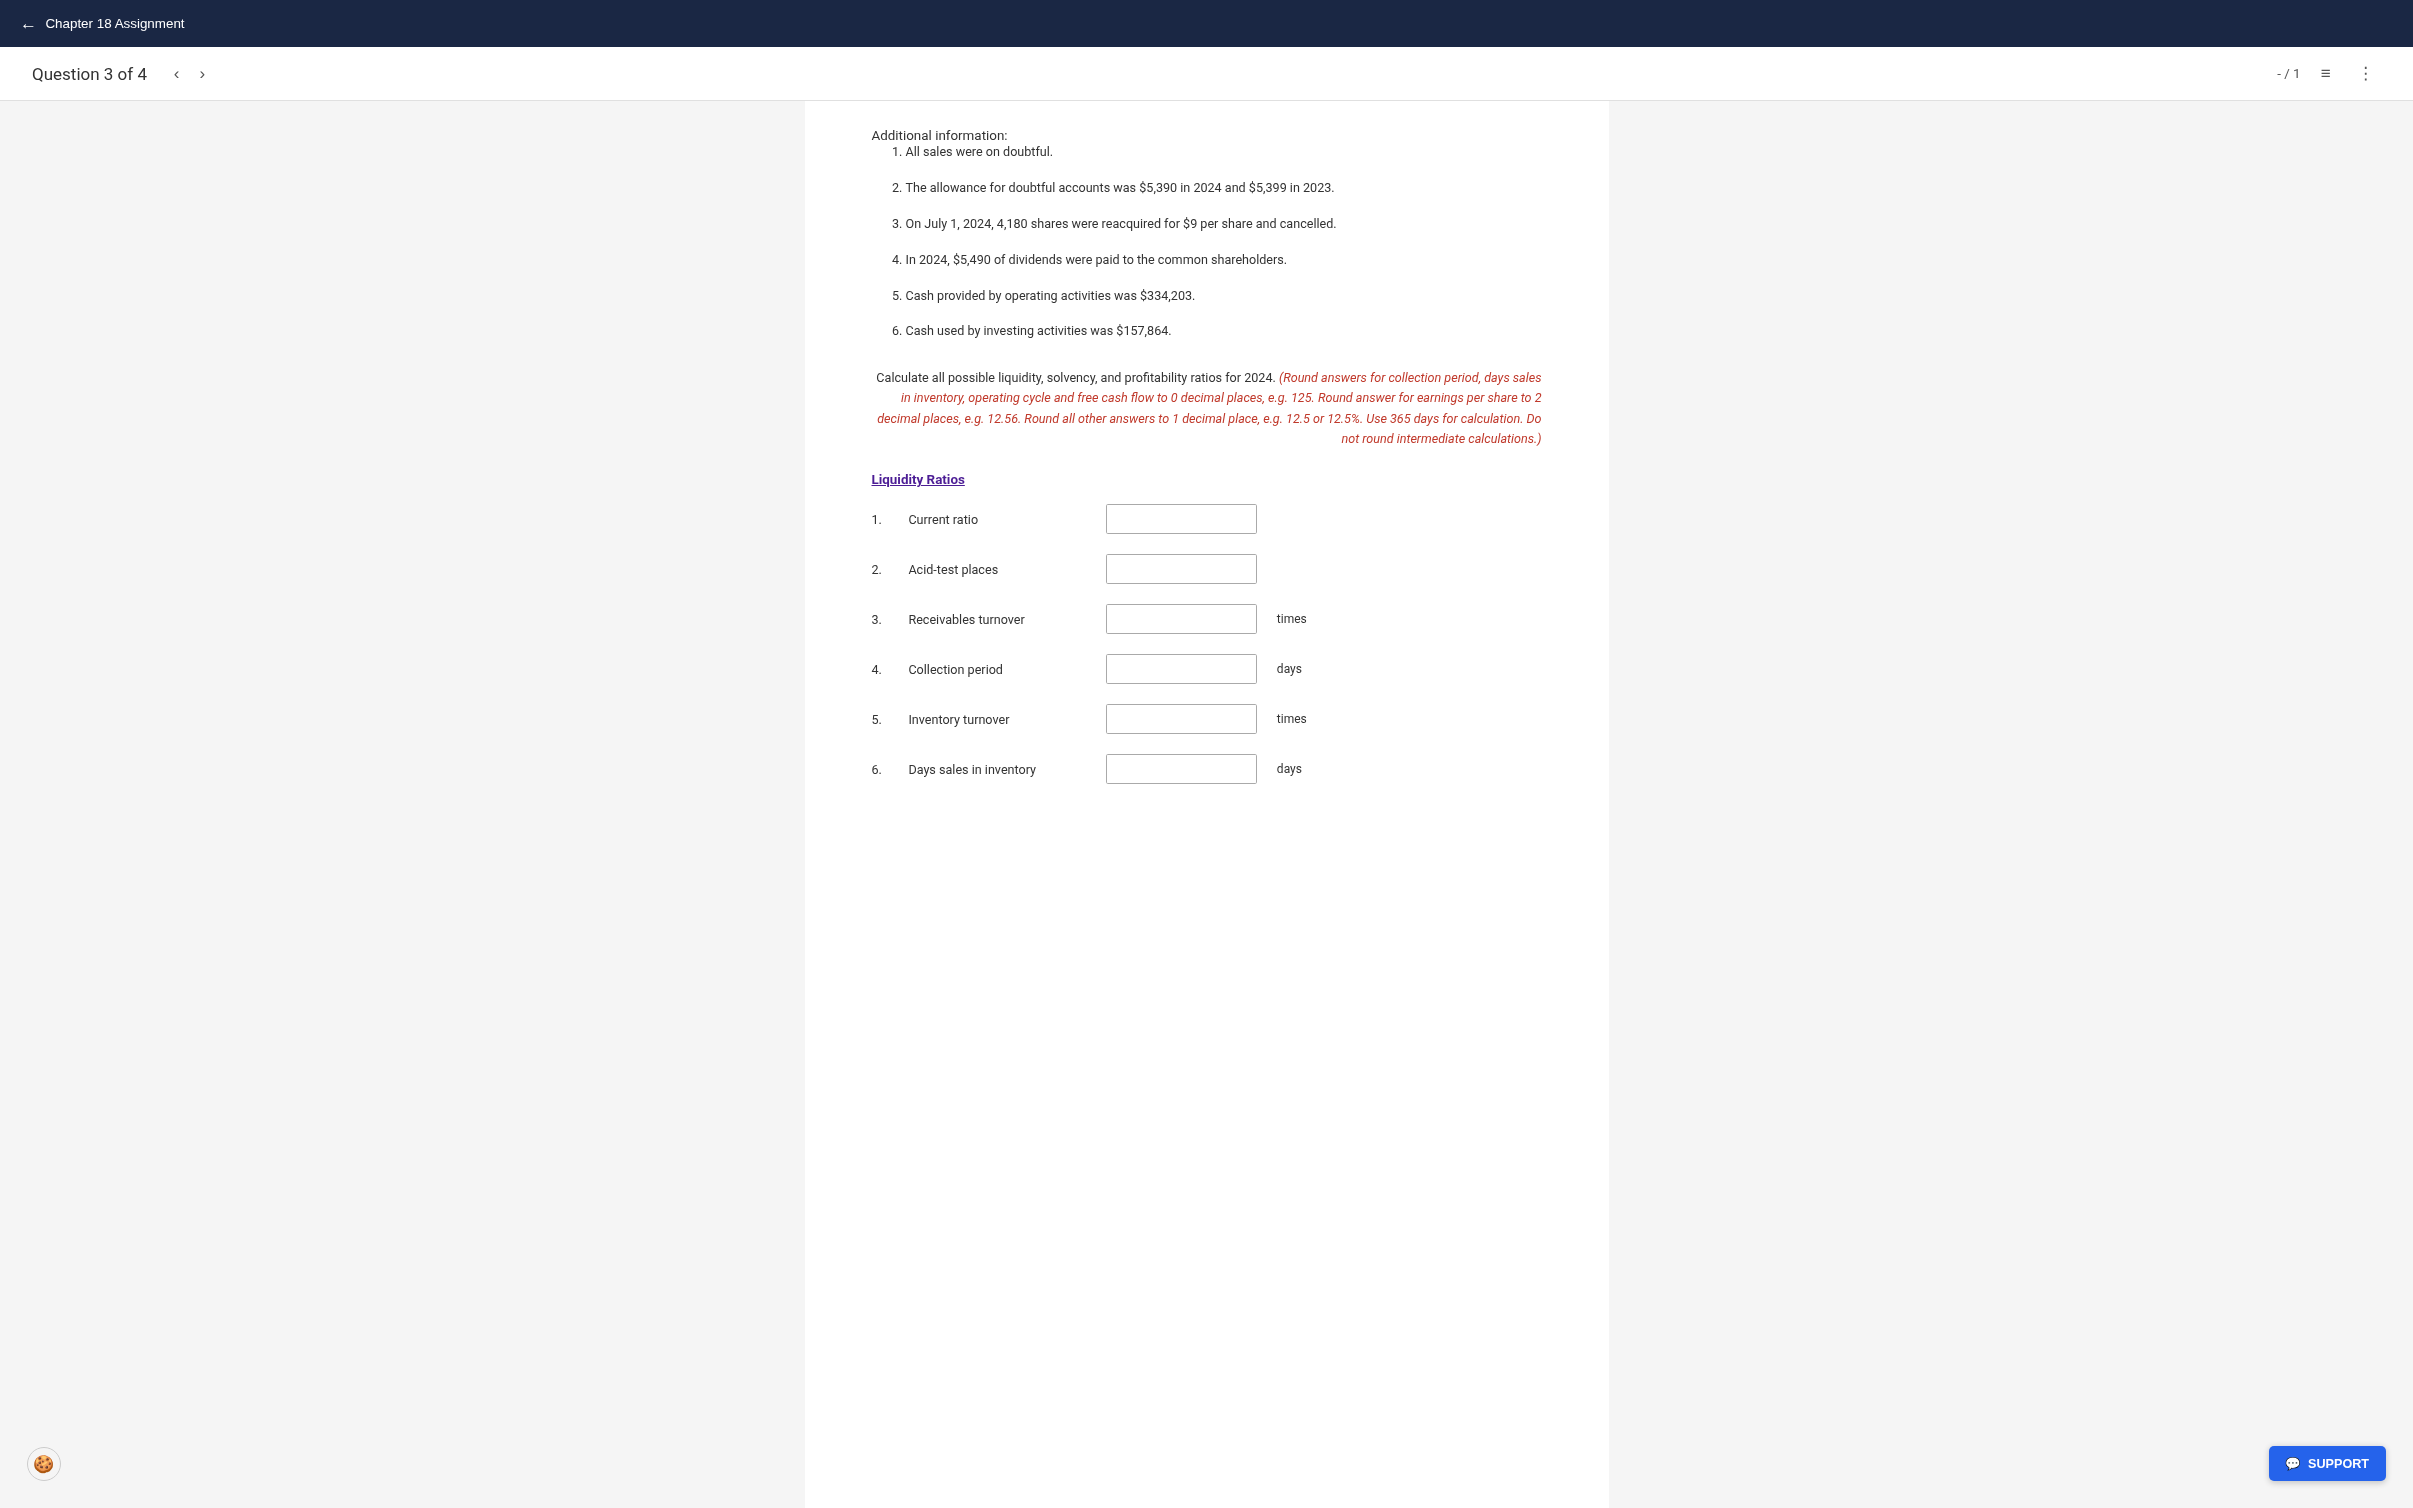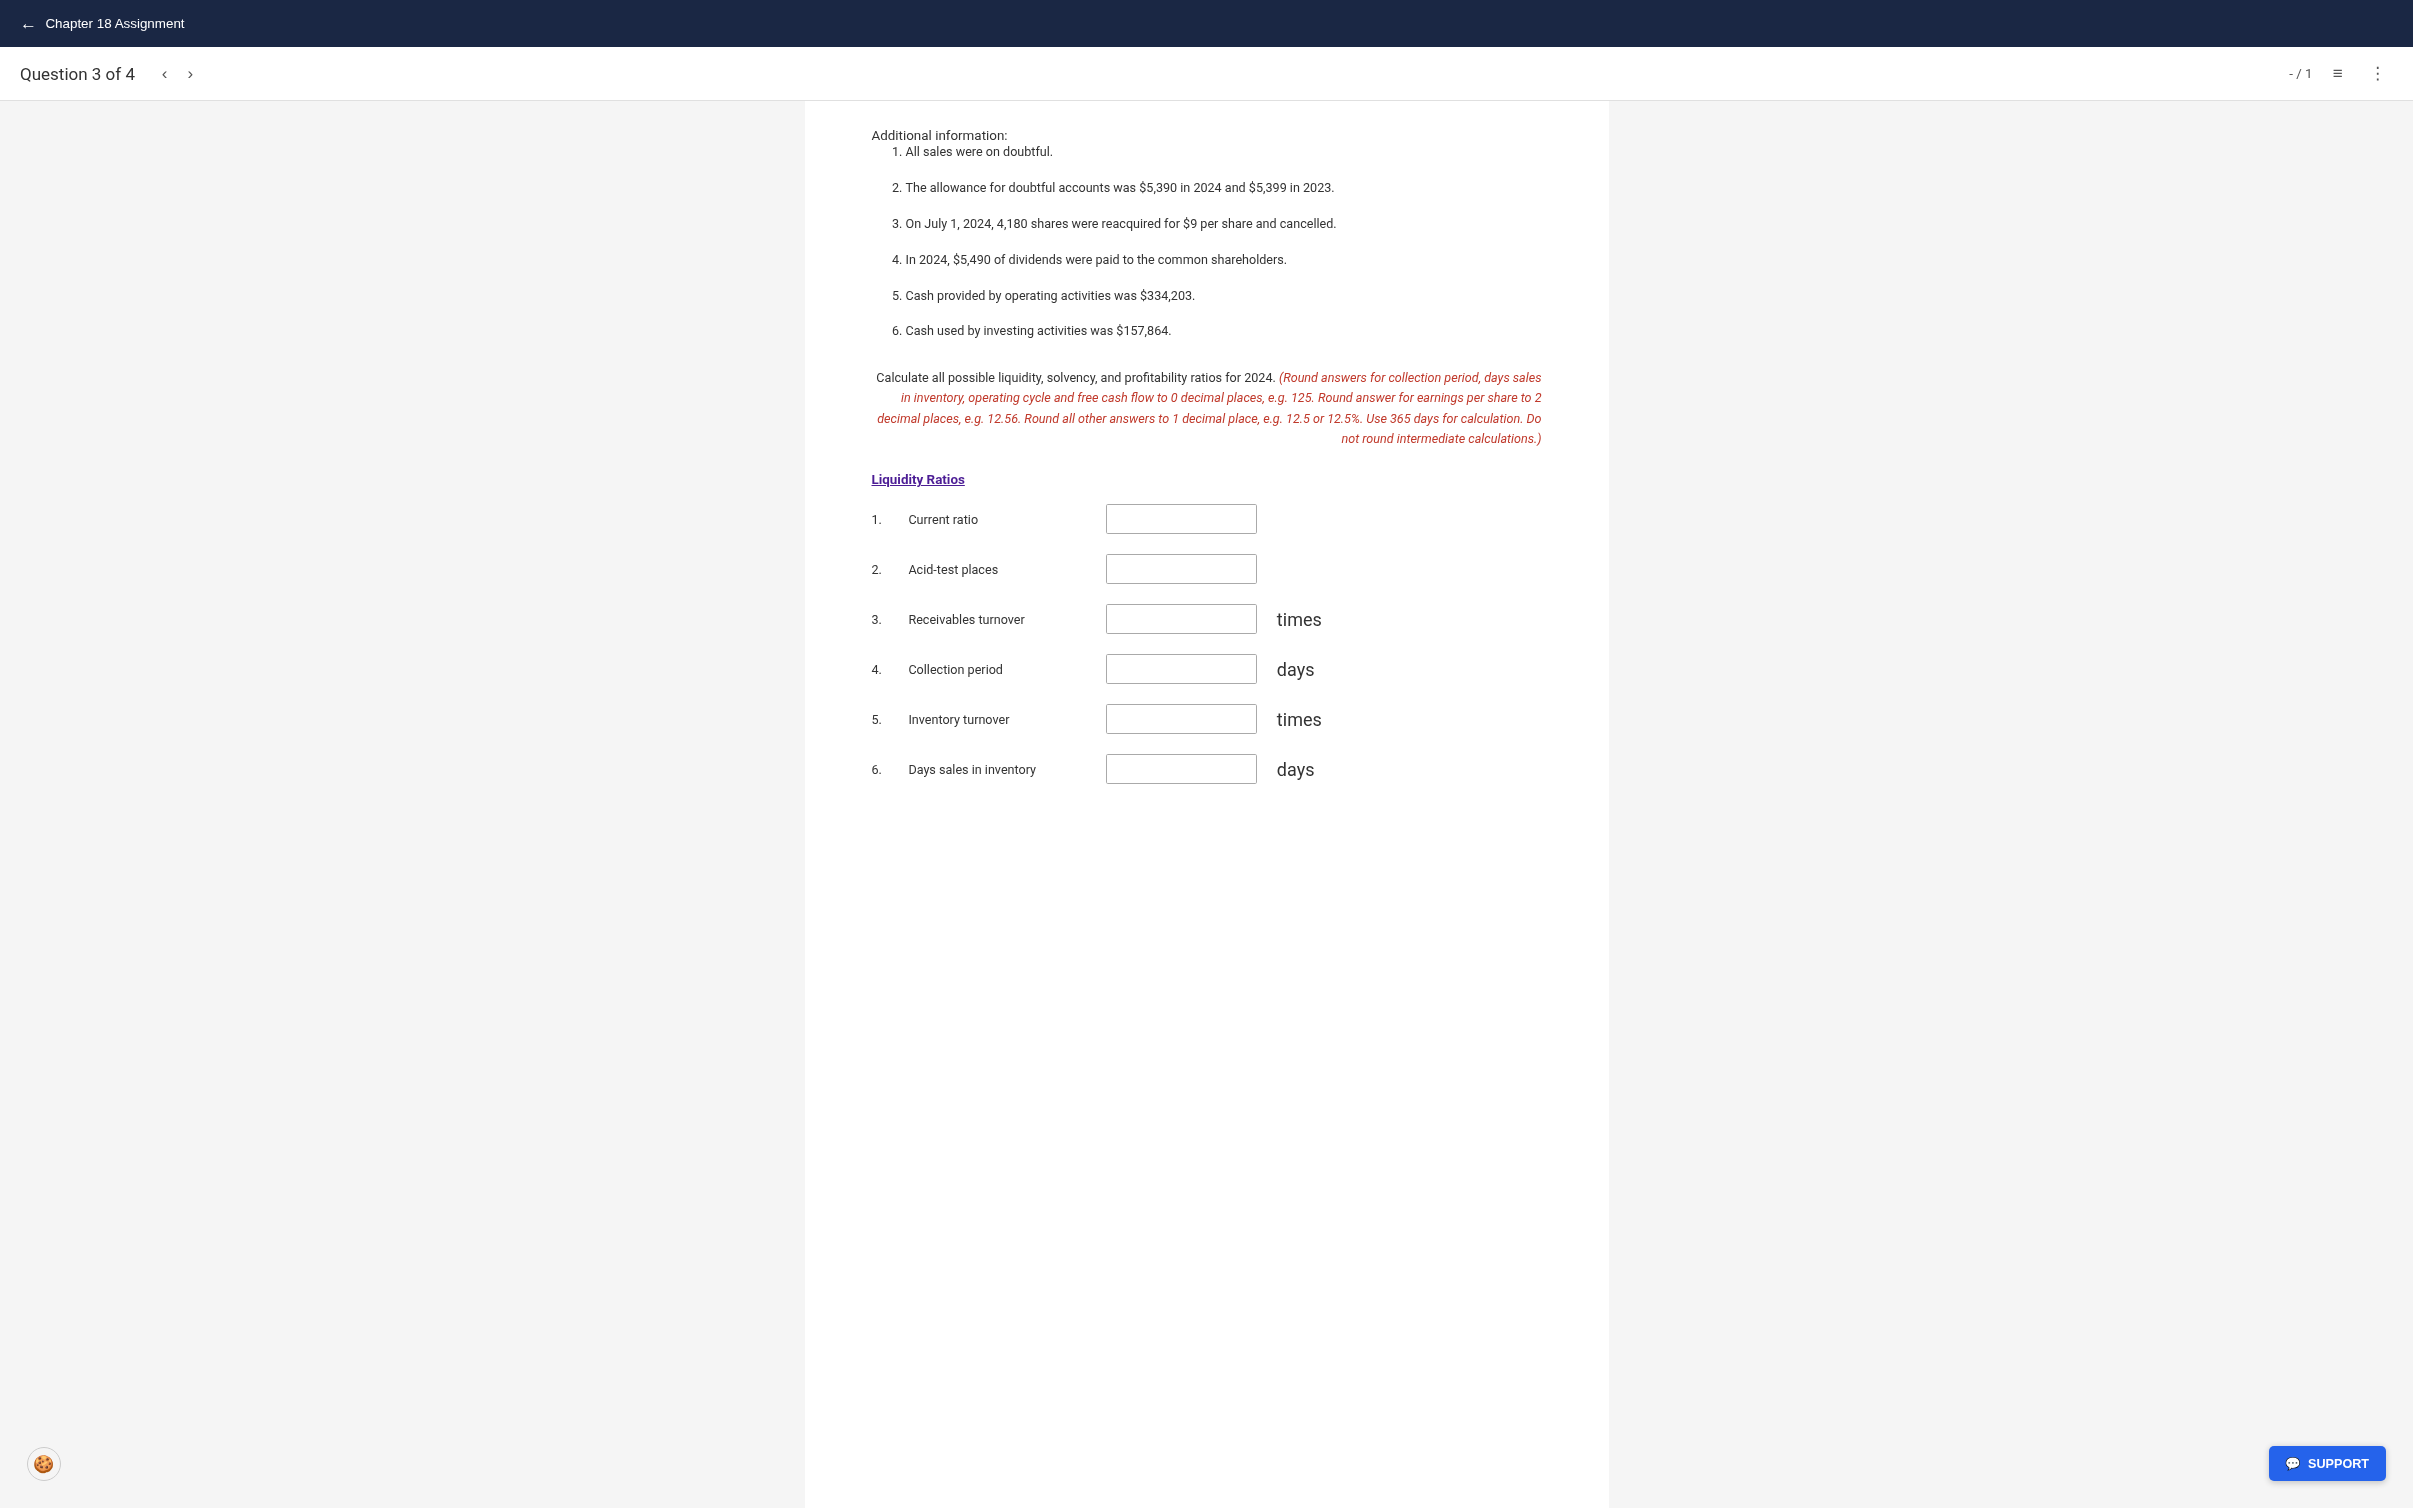--- a/index.html
+++ b/index.html
@@ -45,21 +45,21 @@
     .back-arrow {
       font-size: 17px;
     }
 
     
     .question-header {
       background: white;
       border-bottom: 0.8px solid #e0e0e0;
       display: flex;
       align-items: center;
-      padding: 0 20px;
+      padding: 0 32px;
       height: 54px;
       position: fixed;
       top: 47px;
       left: 0;
       right: 0;
       z-index: 99;
     }
 
     .question-nav {
       display: flex;
@@ -190,21 +190,21 @@
       width: 151px;
       height: 30px;
       border: 0.8px solid #aaa;
       border-radius: 1.7px;
       padding: 0 6.7px;
       font-size: 12.6px;
       background: white;
     }
 
     .ratio-unit {
-      font-size: 18px;
+      font-size: 12px;
       color: #333;
       margin-left: 6.7px;
     }
 
     
     .support-btn {
       position: fixed;
       bottom: 27px;
       right: 27px;
       background: #2563eb;

